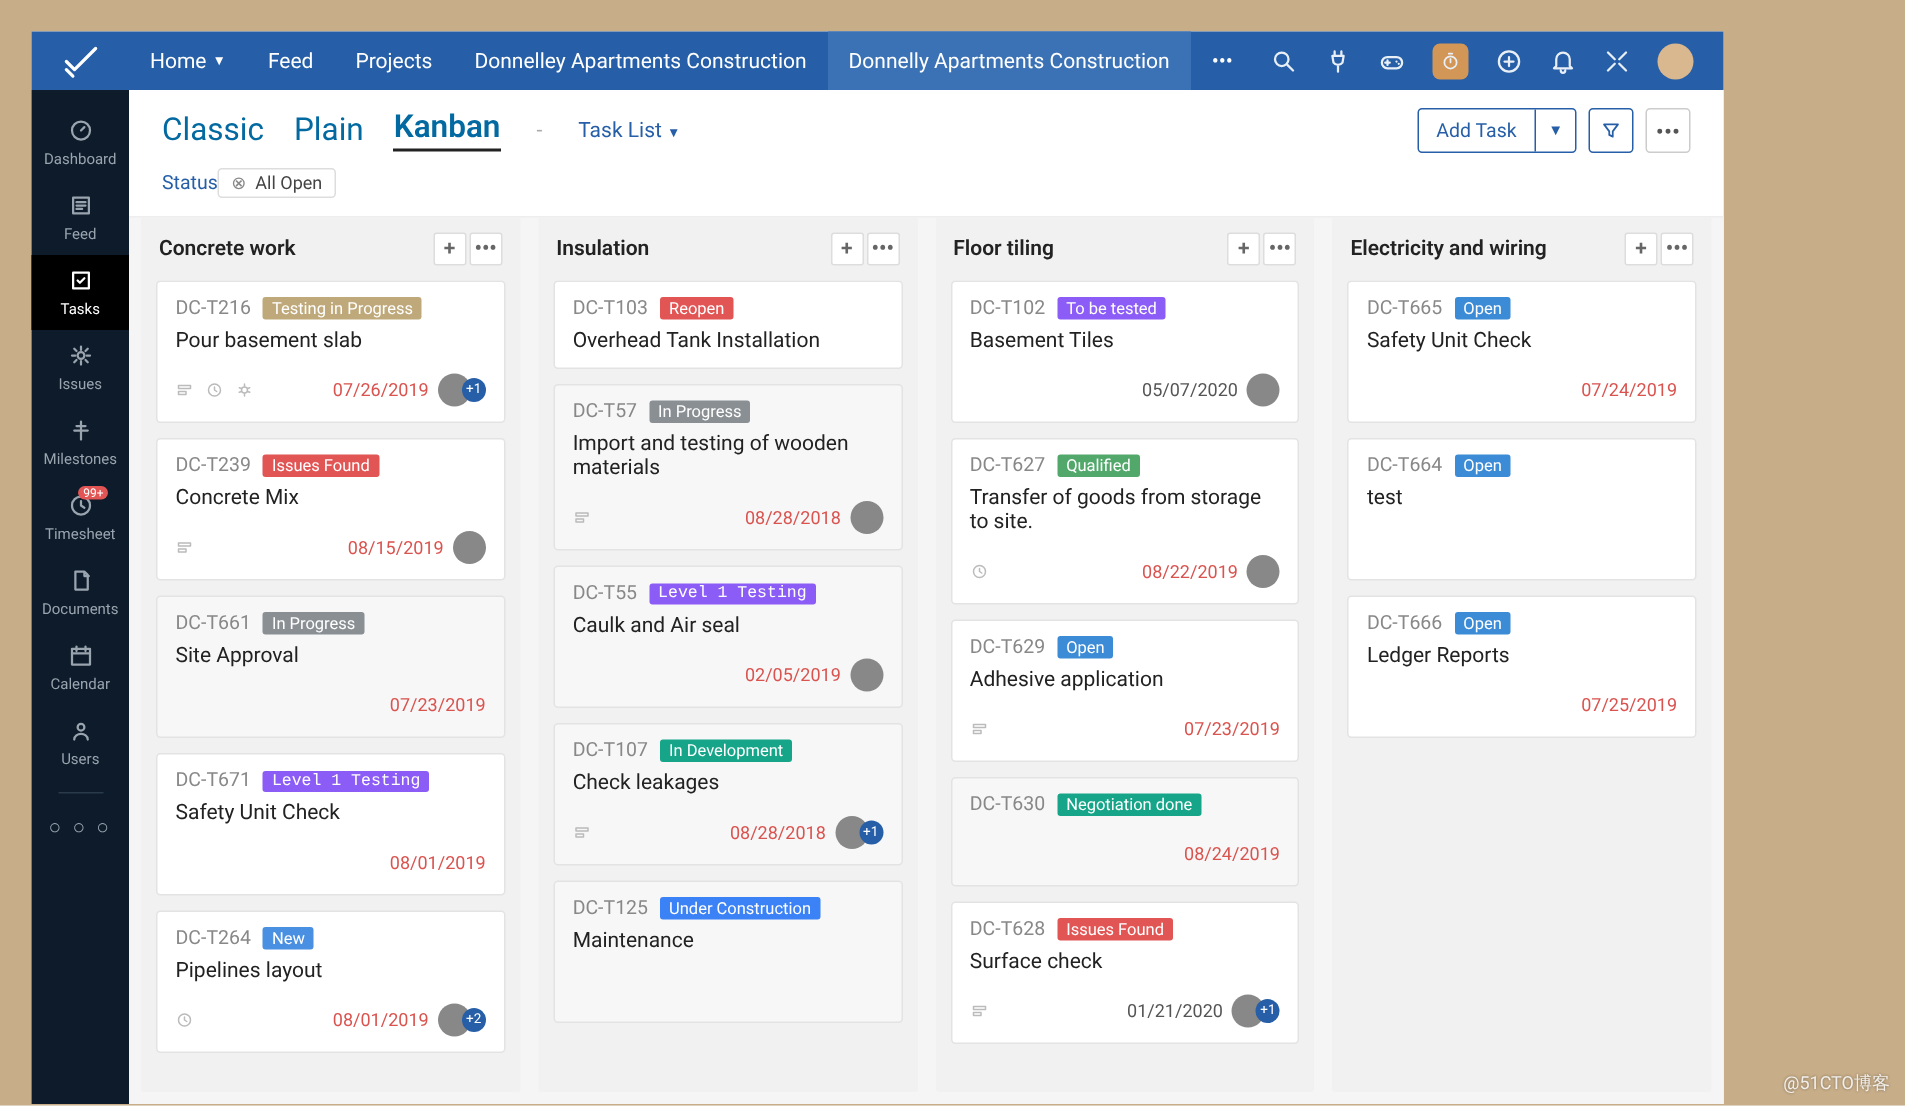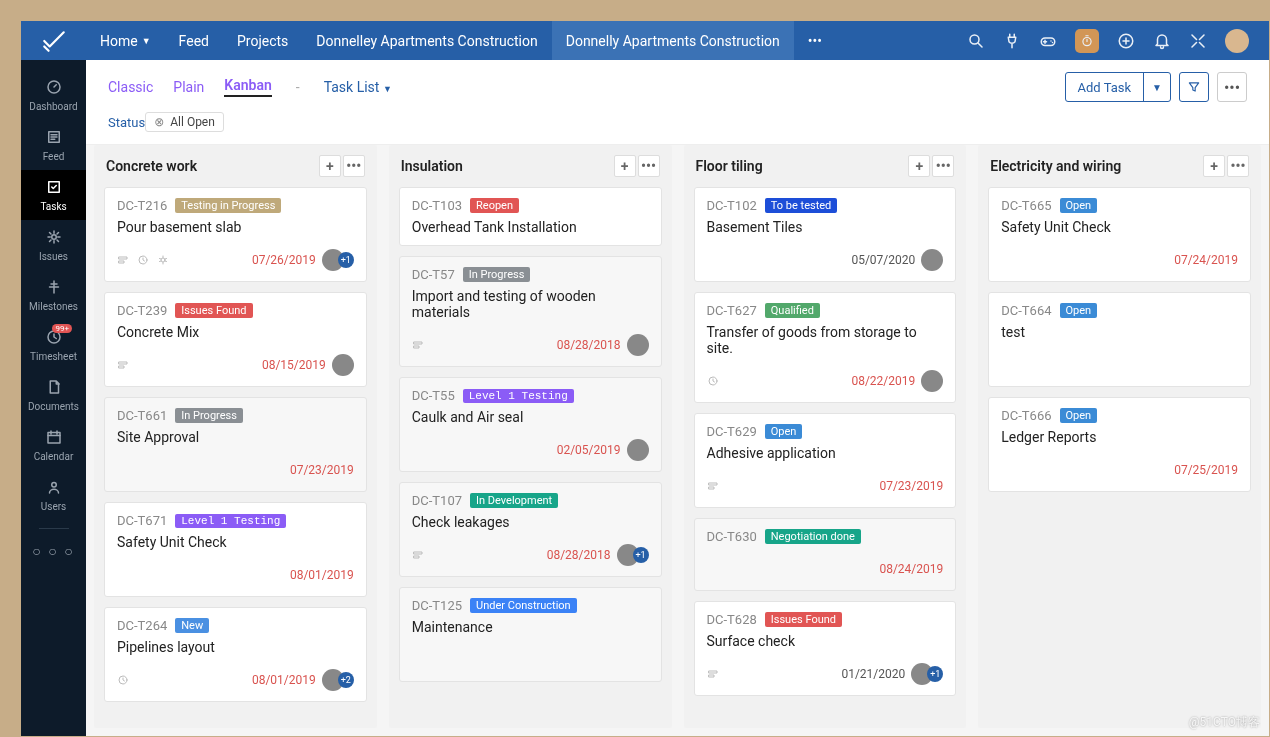--- a/index.html
+++ b/index.html
@@ -1,17 +1,17 @@
 <!DOCTYPE html>
 <html><head>
 <meta charset="utf-8">
 <style>
 * { box-sizing: border-box; margin: 0; padding: 0; font-family: -apple-system, BlinkMacSystemFont, "Segoe UI", Roboto, sans-serif; }
 body { background: #C7AD88; width: 1270px; height: 737px; overflow: hidden; }
-.app { width: 1248px; height: 715px; margin: 21px 0 16px 21px; background: #fff; display: flex; flex-direction: column; position: relative; }
+.app { width: 1128px; height: 715px; margin: 21px 0 16px 21px; background: #fff; display: flex; flex-direction: column; position: relative; }
 .topbar { height: 39px; background: #265FA7; display: flex; align-items: center; color: #fff; }
 .logo { width: 65px; display: flex; align-items: center; justify-content: center; }
 .logo svg { width: 26px; height: 26px; }
 .top-nav { display: flex; align-items: stretch; height: 100%; }
 .top-nav .item { padding: 0 14px; display: flex; align-items: center; font-size: 14px; color: #fff; cursor: pointer; }
 .top-nav .item.active { background: #3B72B5; }
 .top-nav .item .chev { margin-left: 4px; font-size: 9px; }
 .top-icons { margin-left: auto; display: flex; align-items: center; gap: 18px; padding-right: 20px; }
 .top-icons .ticon { width: 18px; height: 18px; cursor: pointer; opacity: .9; color:#fff; display:flex;align-items:center;justify-content:center;}
 .top-icons .ticon svg{width:18px;height:18px;}
@@ -21,21 +21,21 @@
 .sidebar { width: 65px; background: #0D1B2A; color: #9aa4af; display: flex; flex-direction: column; align-items: center; padding-top: 10px; }
 .sidebar .nav { width: 65px; padding: 8px 0; display: flex; flex-direction: column; align-items: center; font-size: 10px; cursor: pointer; position: relative; }
 .sidebar .nav.active { background: #000; color: #fff; }
 .sidebar .nav .sicon { width: 18px; height: 18px; margin-bottom: 5px; display:flex;align-items:center;justify-content:center;}
 .sidebar .nav .sicon svg{width:18px;height:18px;}
 .sidebar .nav .badge { position: absolute; top: 4px; right: 14px; background: #E15554; color: #fff; border-radius: 8px; font-size: 8px; padding: 0 3px; }
 .sidebar .divider { width: 30px; height: 1px; background: #2a3a4a; margin: 8px 0; }
 .sidebar .more-dots { color: #9aa4af; margin-top: 6px; letter-spacing: 2px; font-size:14px;}
 .main { flex: 1; background: #fff; display: flex; flex-direction: column; min-width: 0; }
 .view-tabs { display: flex; align-items: center; padding: 12px 22px 10px; gap: 20px; }
-.view-tabs .tab { font-size: 14px; color: #8b5cf6; cursor: pointer; }
+.view-tabs .tab { font-size: 21px; color: #0369a1; cursor: pointer; }
 .view-tabs .tab.active { font-weight: 600; border-bottom: 2px solid #222; padding-bottom: 2px; }
 .view-tabs .sep { color: #aaa; margin: 0 4px; font-size: 14px; }
 .view-tabs .dropdown { color: #265FA7; font-size: 14px; cursor: pointer; }
 .view-tabs .right { margin-left: auto; display: flex; gap: 8px; align-items: center; padding-left: 33px; }
 .btn-primary { border: 1px solid #265FA7; color: #265FA7; background: #fff; border-radius: 3px; height: 30px; display: flex; align-items: center; font-size: 13px; cursor: pointer; }
 .btn-primary .lbl { padding: 0 12px; }
 .btn-primary .dd { border-left: 1px solid #265FA7; padding: 0 8px; height: 100%; display: flex; align-items: center; font-size:10px;}
 .icon-btn { width: 30px; height: 30px; border: 1px solid #ccc; border-radius: 3px; display: flex; align-items: center; justify-content: center; cursor: pointer; color: #555; }
 .icon-btn.blue { color: #265FA7; border-color:#265FA7;}
 .filter-row { padding: 0 22px 12px; display: flex; align-items: center; font-size: 13px; }
@@ -56,21 +56,21 @@
 .card .title { margin-top: 6px; font-size: 14px; color: #222; }
 .card .foot { display: flex; align-items: center; margin-top: 14px; min-height: 22px; }
 .card .icons { display: flex; gap: 8px; color: #bbb; font-size: 12px; }
 .card .icons span{display:inline-flex;}
 .card .date { margin-left: auto; color: #D9534F; font-size: 12px; }
 .card .date.dark { color: #555; }
 .card .av { width: 22px; height: 22px; border-radius: 50%; background: #888; margin-left: 6px; flex-shrink: 0; }
 .card .plus { width: 16px; height: 16px; border-radius: 50%; background: #265FA7; color: #fff; font-size: 9px; display: flex; align-items: center; justify-content: center; margin-left: -6px; flex-shrink: 0; }
 .watermark { position: absolute; bottom: 6px; right: 10px; color: rgba(255,255,255,.85); font-size: 12px; text-shadow: 0 0 2px rgba(0,0,0,.4); }
 
-.t-tan{background:#BFA97A;} .t-red{background:#E15554;} .t-blue{background:#1d4ed8;} .t-teal{background:#8b5cf6;font-family:Liberation Mono, monospace;} .t-teal2{background:#17A589;} .t-green{background:#52A86B;} .t-gray{background:#8A8F94;} .t-new{background:#4A90E2;} .t-purple{background:#3b82f6;}
+.t-tan{background:#BFA97A;} .t-red{background:#E15554;} .t-blue{background:#8b5cf6;} .t-teal{background:#8b5cf6;font-family:Liberation Mono, monospace;} .t-teal2{background:#17A589;} .t-green{background:#52A86B;} .t-gray{background:#8A8F94;} .t-new{background:#4A90E2;} .t-purple{background:#3b82f6;}
 .t-open{background:#3B8BD6;}
 svg{stroke:currentColor;fill:none;stroke-width:2;stroke-linecap:round;stroke-linejoin:round;}
 </style>
 </head>
 <body>
 
 <div class="app">
   <div class="topbar">
     <div class="logo">
       <svg viewBox="0 0 24 24">

